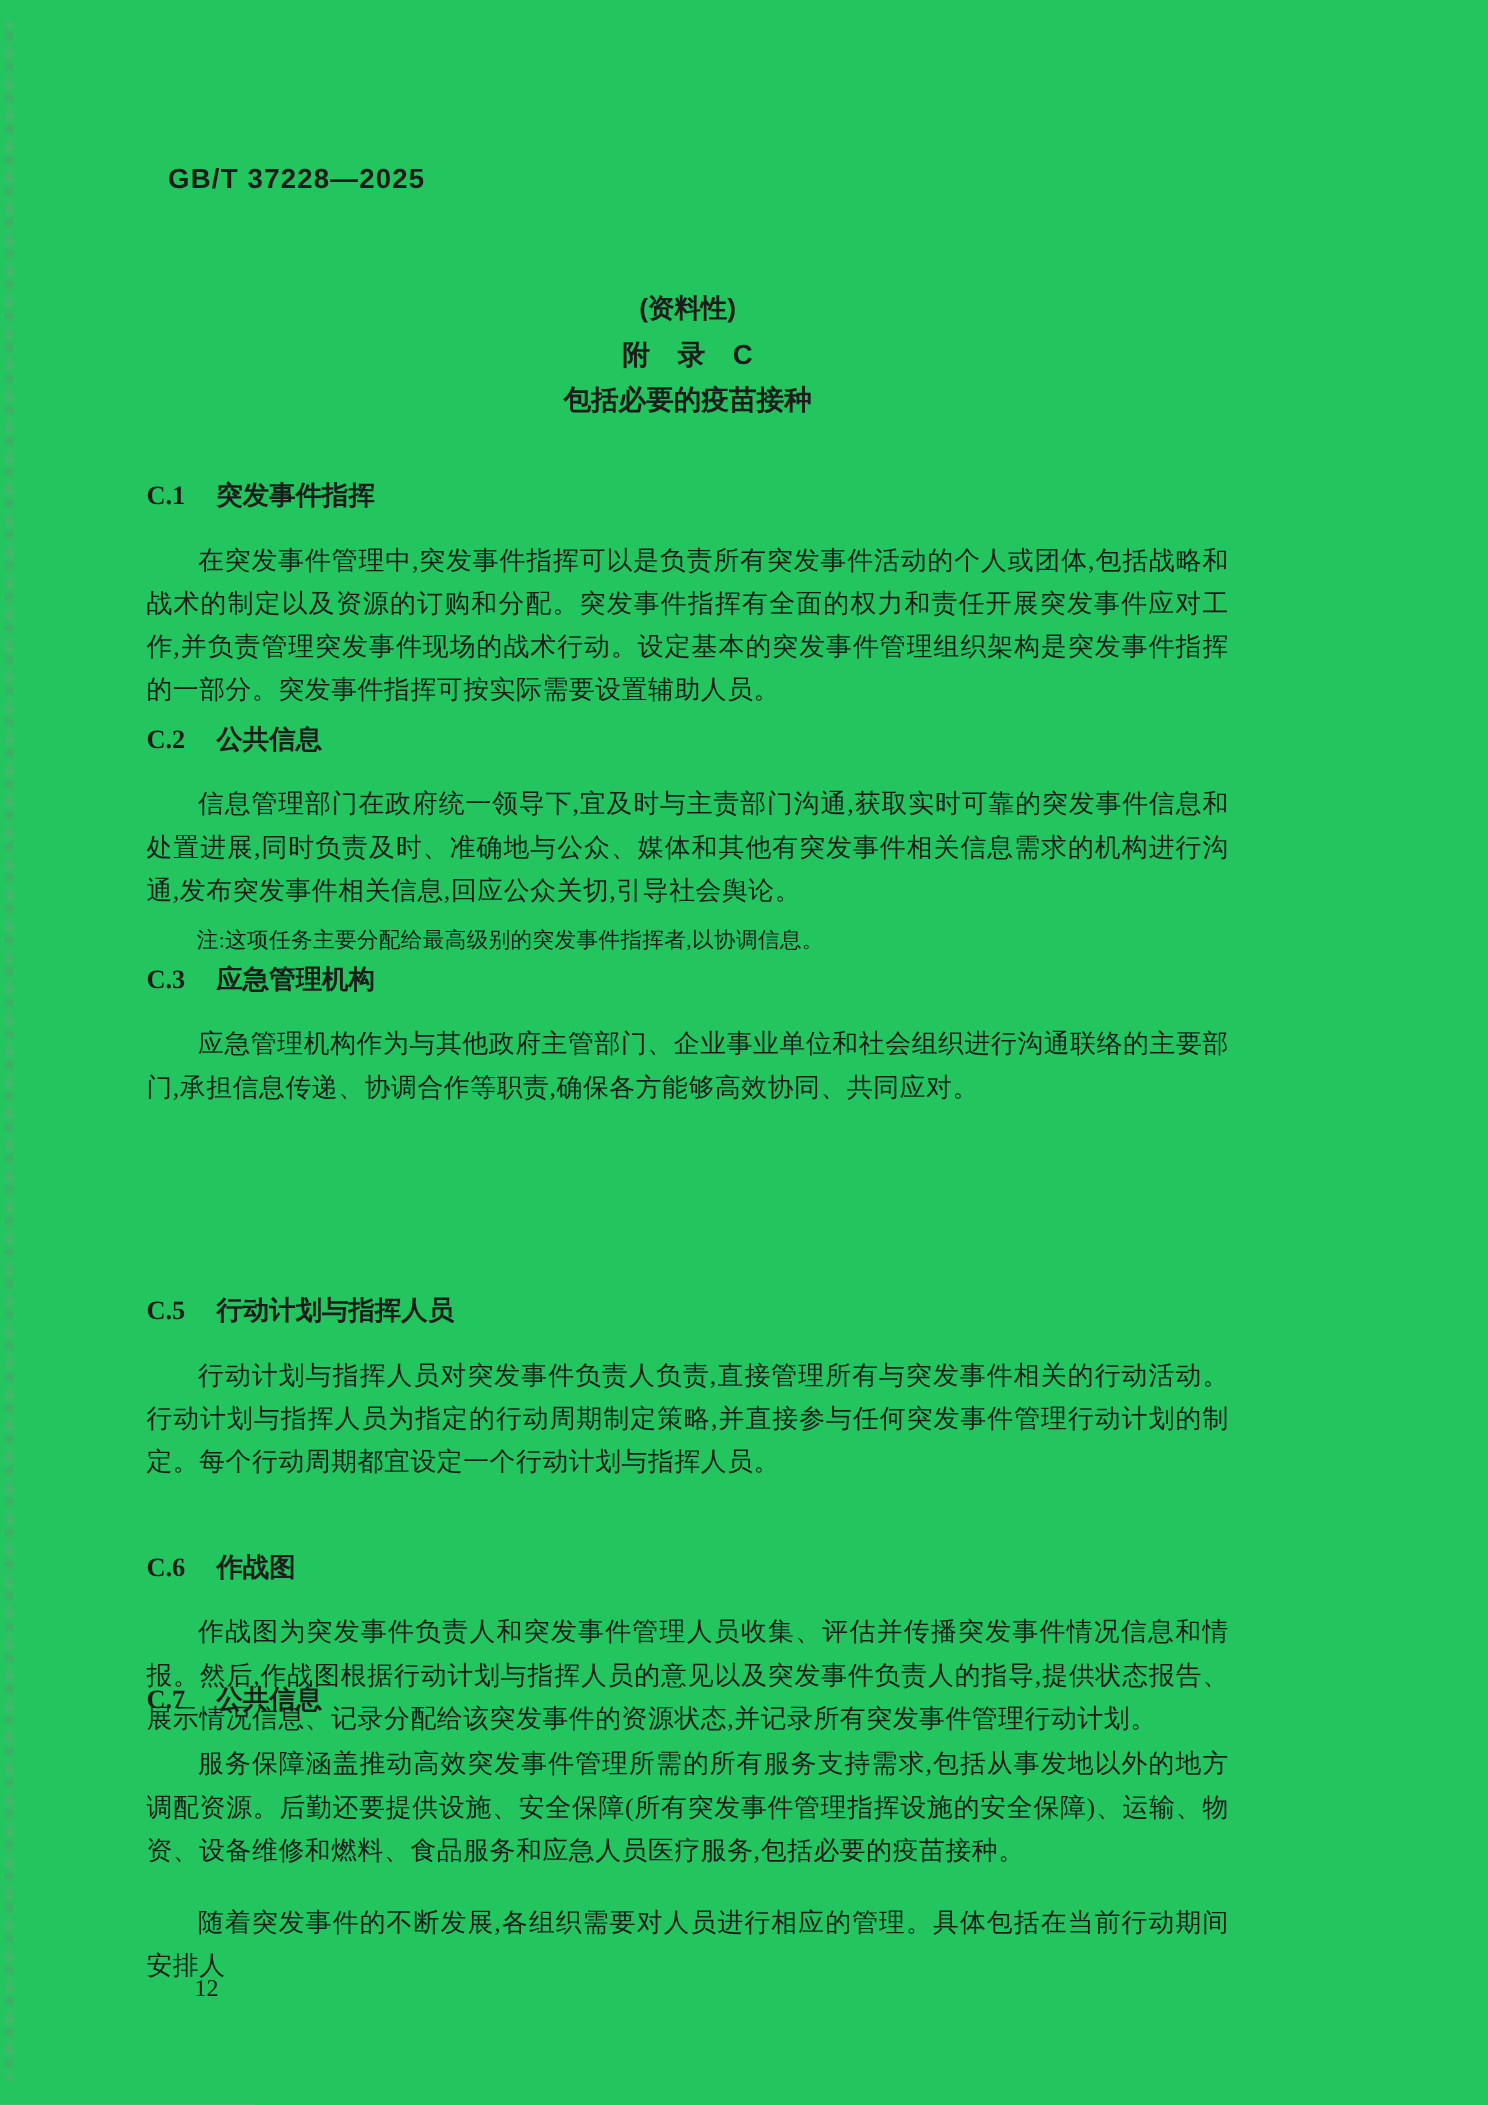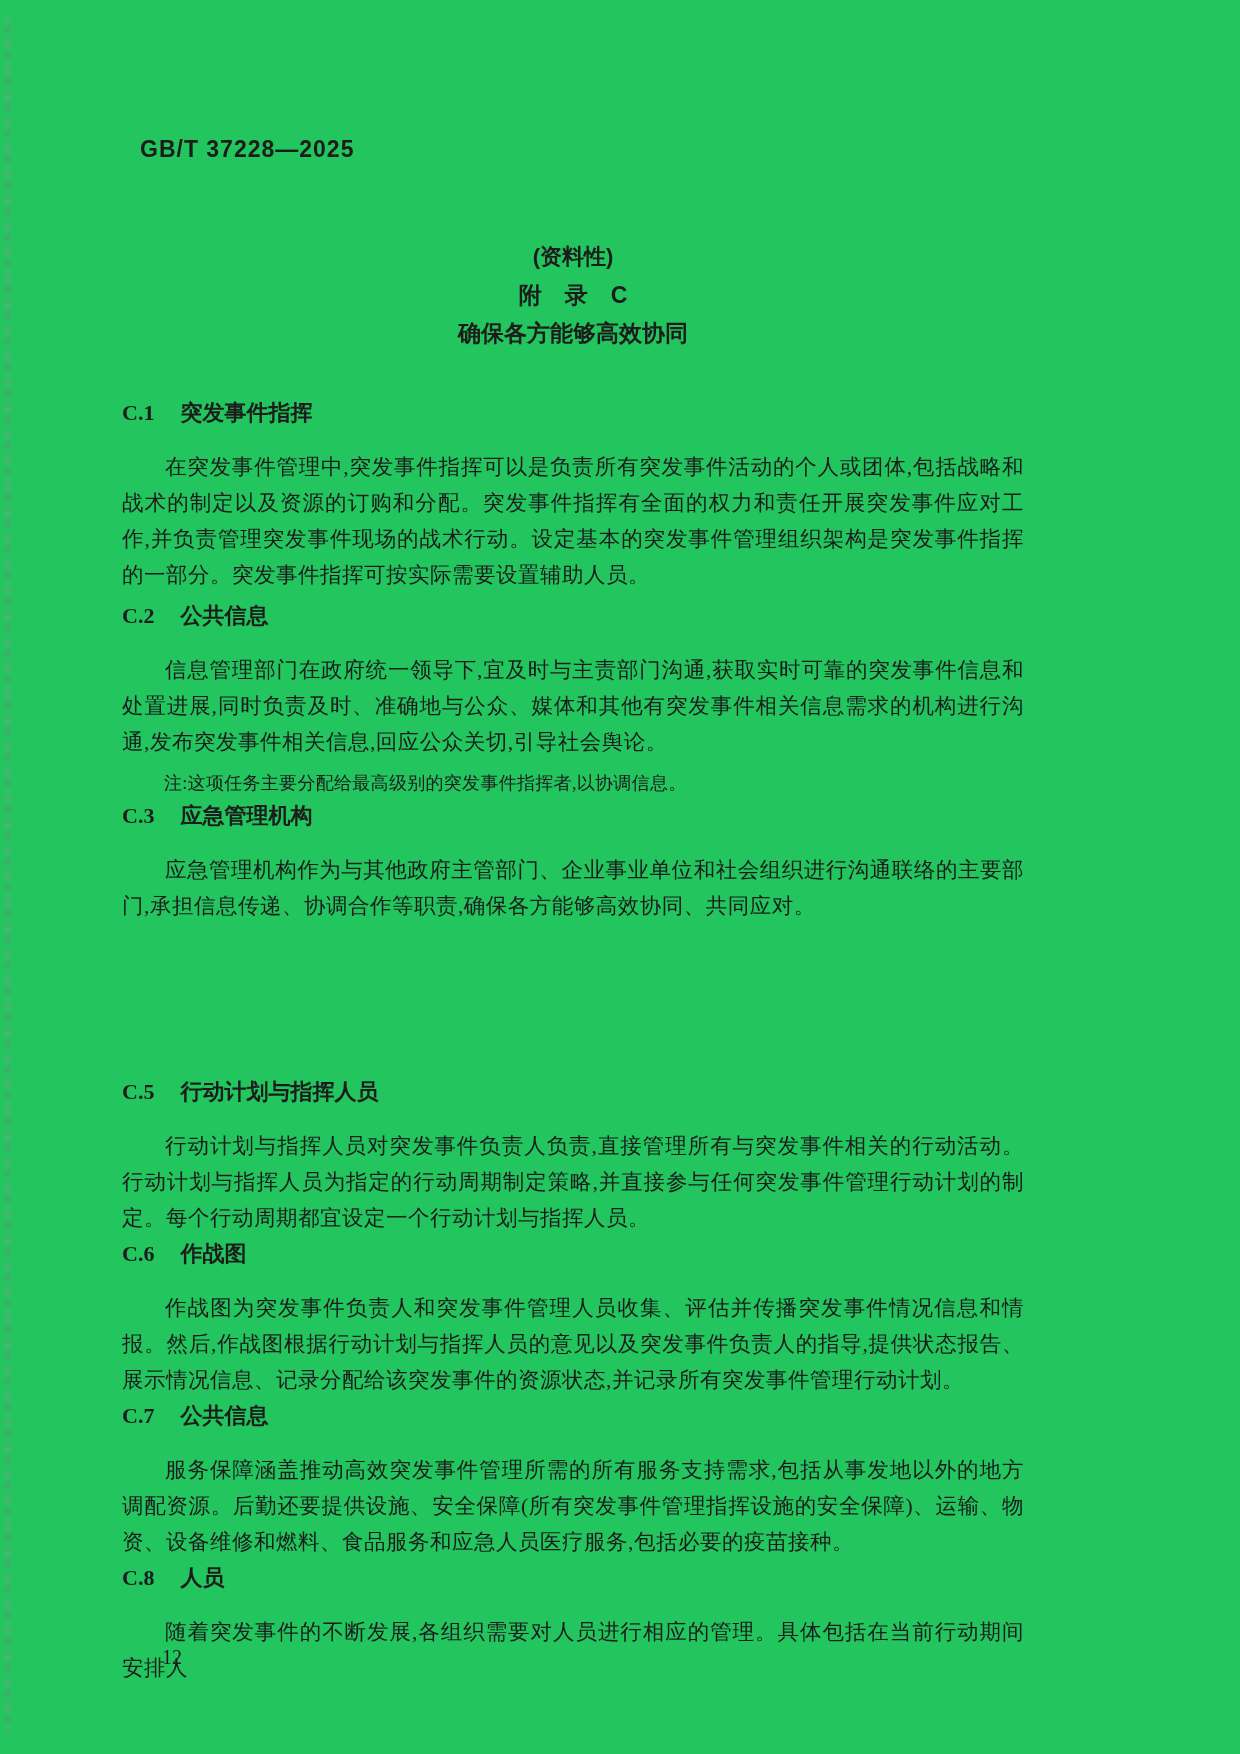--- a/index.html
+++ b/index.html
@@ -56,36 +56,36 @@
   .page-number{
     position:absolute;top:1646px;left:142px;
     font-size:20px;
     margin-left:20px;
   }
   #sec0{top:398px}
   #sec1{top:601px}
   #sec2{top:801px}
   #sec3{top:941px}
   #sec4{top:1077px}
-  #sec5{top:1239px}
+  #sec5{top:1291px}
   #sec6{top:1401px}
   #sec7{top:1563px}
 </style>
 </head>
 <body>
 
 <div class="page">
   <div class="scan-strip"></div>
 
   <div class="doc-number">GB/T 37228—2025</div>
 
   <div class="title-block">
     <div class="title-line type">(资料性)</div>
     <div class="title-line">附　录　C</div>
-    <div class="title-line">确保各方能够高效协同</div>
+    <div class="title-line">包括必要的疫苗接种</div>
   </div>
 
   <div class="sec" id="sec0">
     <div class="sec-heading">
       <span class="sec-num">C.1</span>
       <span>突发事件指挥</span>
     </div>
     <p class="sec-para">在突发事件管理中,突发事件指挥可以是负责所有突发事件活动的个人或团体,包括战略和战术的制定以及资源的订购和分配。突发事件指挥有全面的权力和责任开展突发事件应对工作,并负责管理突发事件现场的战术行动。设定基本的突发事件管理组织架构是突发事件指挥的一部分。突发事件指挥可按实际需要设置辅助人员。</p>
   </div>
 
@@ -125,21 +125,17 @@
 
   <div class="sec" id="sec6">
     <div class="sec-heading">
       <span class="sec-num">C.7</span>
       <span>公共信息</span>
     </div>
     <p class="sec-para">服务保障涵盖推动高效突发事件管理所需的所有服务支持需求,包括从事发地以外的地方调配资源。后勤还要提供设施、安全保障(所有突发事件管理指挥设施的安全保障)、运输、物资、设备维修和燃料、食品服务和应急人员医疗服务,包括必要的疫苗接种。</p>
   </div>
 
   <div class="sec" id="sec7">
-    <div class="sec-heading">
-      <span class="sec-num">C.8</span>
-      <span>人员</span>
-    </div>
     <p class="sec-para">随着突发事件的不断发展,各组织需要对人员进行相应的管理。具体包括在当前行动期间安排人</p>
   </div>
 
   <div class="page-number">12</div>
 </div>
 
 </body></html>

